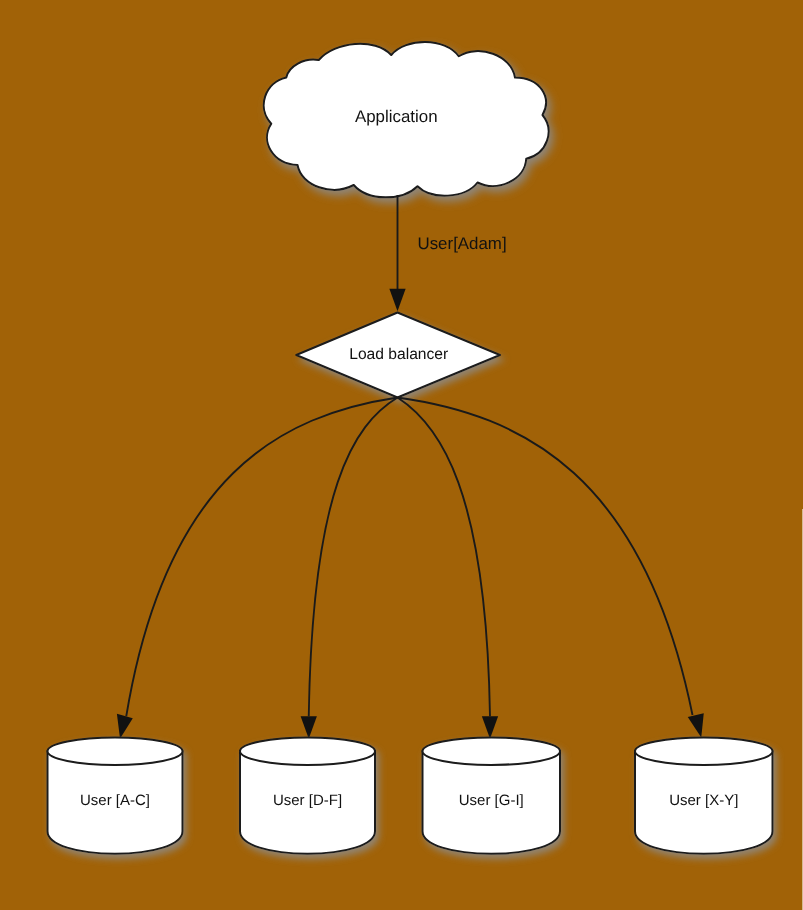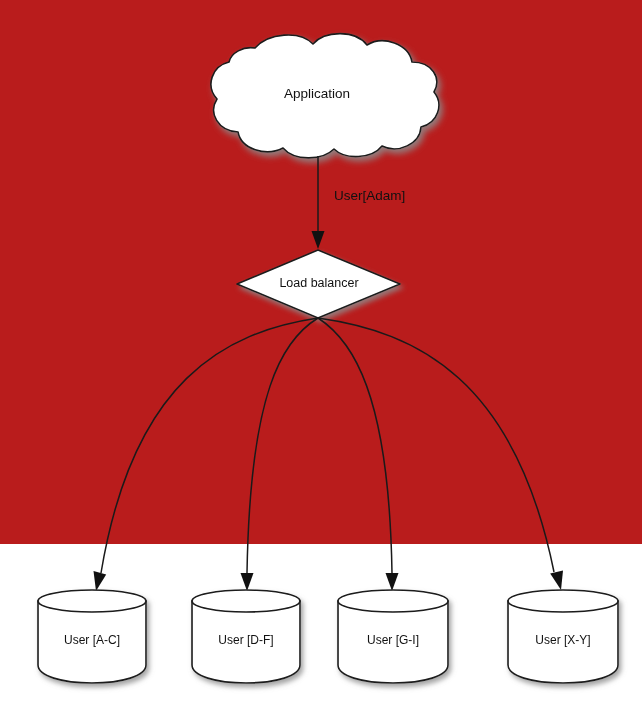--- a/index.html
+++ b/index.html
@@ -10,22 +10,22 @@
   body {
     width: 642px;
     height: 728px;
     font-family: "Liberation Sans", sans-serif;
     overflow: hidden;
     position: relative;
   }
   #diagram-root {
     position: relative;
     width: 642px;
-    height: 544px;
-    background: #b91c1c;
+    height: 728px;
+    background: #a16207;
   }
   svg#diagram-svg {
     position: absolute;
     top: 0;
     left: 0;
     width: 642px;
     height: 728px;
     display: block;
   }
   .node-shape {

